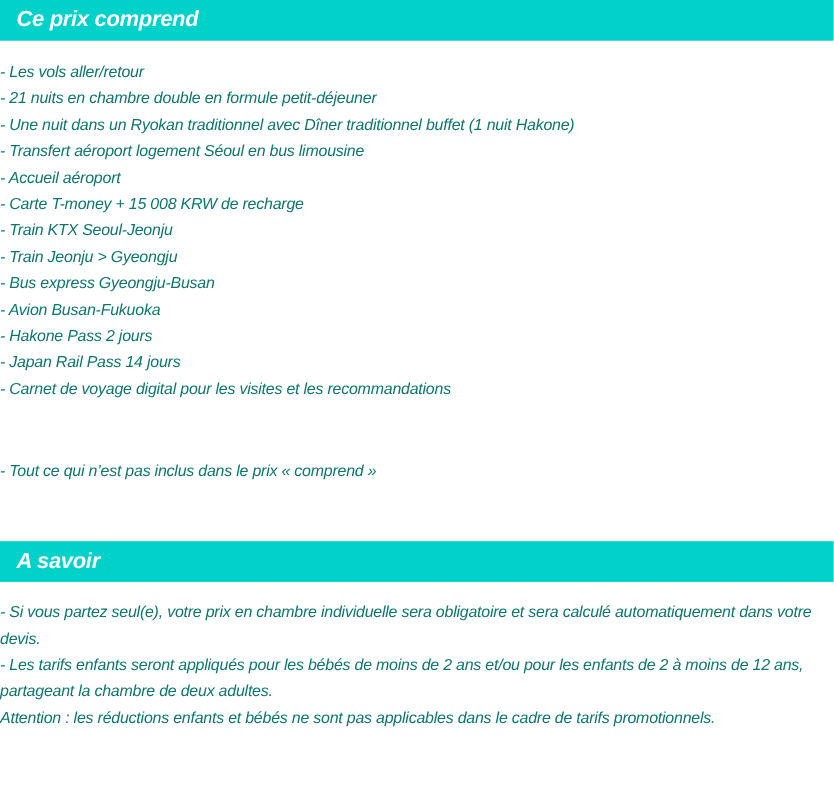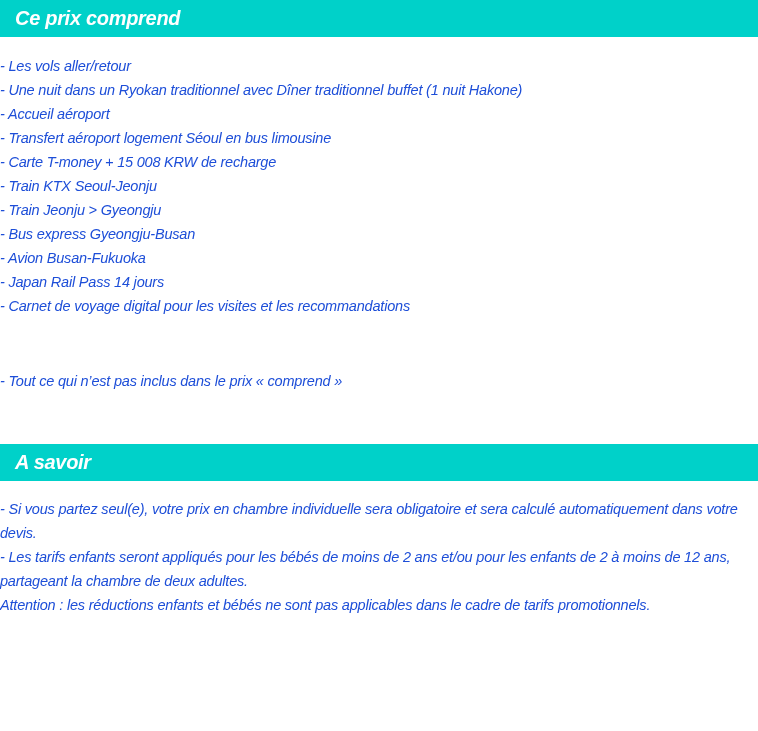--- a/index.html
+++ b/index.html
@@ -33,49 +33,51 @@
     }
     .list {
       margin: 0;
       padding: 0;
       list-style: none;
     }
     .list li, .para {
       font-size: 14.5px;
       font-style: italic;
       line-height: 24px;
-      color: #1d4ed8;
+      color: #0f766e;
       margin: 0;
       padding: 0;
       letter-spacing: -0.2px;
     }
     #sec-includes .section-header { margin-top: 0; }
     #sec-includes .list { margin-top: 17px; }
     #sec-excludes { margin-top: 51px; }
     #sec-excludes .list { margin-top: 32px; }
     #sec-know { margin-top: 51px; }
     #sec-know .body { margin-top: 16px; }
   </style>
 </head>
 <body>
 
 <div id="sec-includes">
   <div class="section-header">
     <span class="section-title">Ce prix comprend</span>
   </div>
   <ul class="list">
     <li>- Les vols aller/retour</li>
+    <li>- 21 nuits en chambre double en formule petit-déjeuner</li>
     <li>- Une nuit dans un Ryokan traditionnel avec Dîner traditionnel buffet (1 nuit Hakone)</li>
+    <li>- Transfert aéroport logement Séoul en bus limousine</li>
     <li>- Accueil aéroport</li>
-    <li>- Transfert aéroport logement Séoul en bus limousine</li>
     <li>- Carte T-money + 15 008 KRW de recharge</li>
     <li>- Train KTX Seoul-Jeonju</li>
     <li>- Train Jeonju &gt; Gyeongju</li>
     <li>- Bus express Gyeongju-Busan</li>
     <li>- Avion Busan-Fukuoka</li>
+    <li>- Hakone Pass 2 jours</li>
     <li>- Japan Rail Pass 14 jours</li>
     <li>- Carnet de voyage digital pour les visites et les recommandations</li>
   </ul>
 </div>
 
 <div id="sec-excludes">
   <ul class="list">
     <li>- Tout ce qui n’est pas inclus dans le prix « comprend »</li>
   </ul>
 </div>

